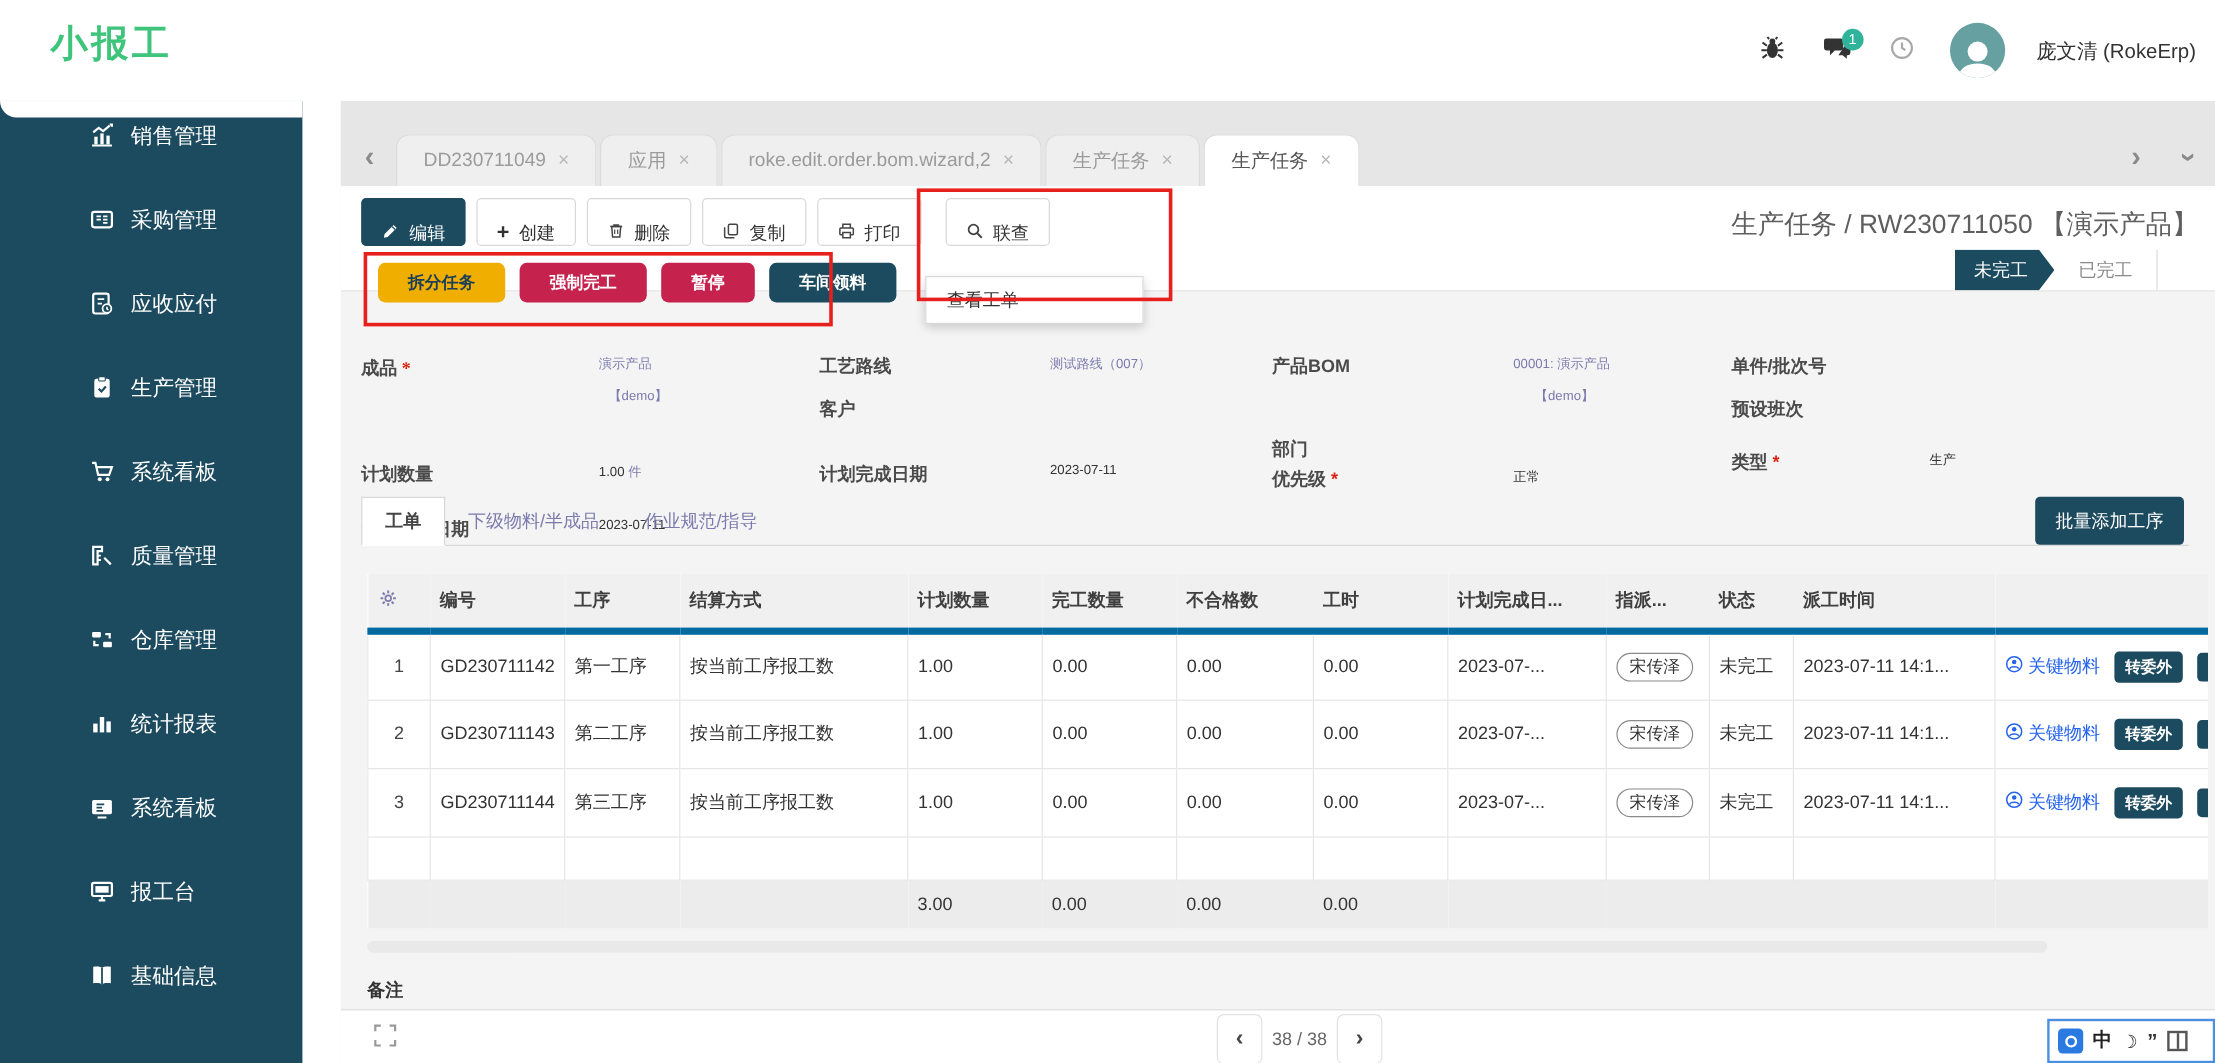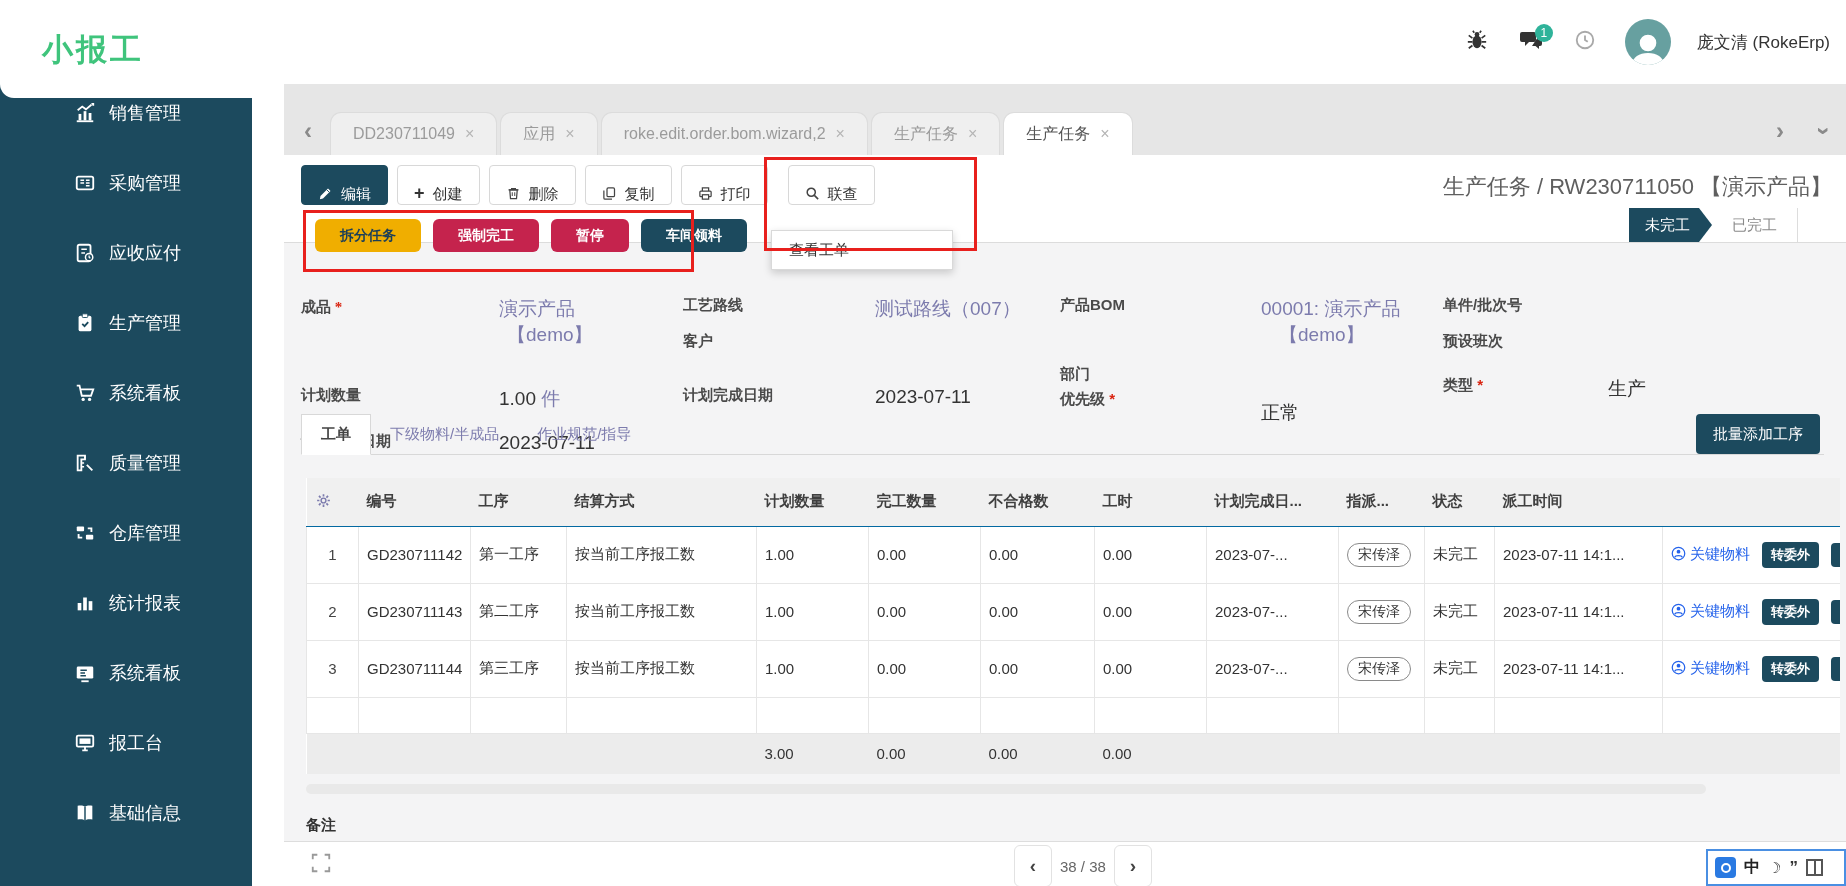--- a/index.html
+++ b/index.html
@@ -2,21 +2,21 @@
 <html><head>
 <meta charset="utf-8">
 <style>
   * { margin:0; padding:0; box-sizing:border-box; }
   html,body { width:1846px; height:886px; overflow:hidden; }
   body { font-family:"Liberation Sans","DejaVu Sans",sans-serif; background:#fff; }
   .app { position:relative; width:1846px; height:886px; overflow:hidden; background:#fff; }
 
   
   .header { position:absolute; left:0; top:0; width:1846px; height:84px; background:#fff; z-index:30; }
-  .logo { position:absolute; left:42px; top:29px; font-size:31px; font-weight:800; color:#3fc47c; letter-spacing:3px; }
+  .logo { position:absolute; left:42px; top:16px; font-size:31px; font-weight:800; color:#3fc47c; letter-spacing:3px; }
   .header-right { position:absolute; right:16px; top:0; height:84px; display:flex; align-items:center; gap:26px; }
   .hicon { position:relative; display:flex; align-items:center; justify-content:center; width:28px; height:28px; cursor:pointer; }
   .hbadge { position:absolute; top:-4px; right:-8px; min-width:18px; height:18px; border-radius:9px; background:#2fb39a; color:#fff; font-size:12px; display:flex; align-items:center; justify-content:center; }
   .avatar { width:46px; height:46px; border-radius:50%; background:#67a0a0; display:flex; align-items:flex-end; justify-content:center; overflow:hidden; }
   .user-name { font-size:17px; color:#333; }
 
   
   .sidebar { position:absolute; left:0; top:84px; width:252px; bottom:0; background:#1c4a5e; z-index:20; overflow:hidden; }
   .corner-cap { position:absolute; left:0; top:0; width:284px; height:14px; background:#fff; border-radius:0 0 0 18px; z-index:2; }
   .side-menu { margin-top:-6px; }
@@ -53,35 +53,35 @@
 
   .dropdown-menu { position:absolute; left:487px; top:146px; width:182px; height:40px; background:#fff; border:1px solid #d9d9d9; box-shadow:0 3px 8px rgba(0,0,0,.18); z-index:40; display:flex; align-items:center; padding-left:17px; font-size:15px; color:#333; cursor:pointer; }
 
   .statusbar { position:absolute; right:48px; top:124px; height:34px; display:flex; z-index:12; }
   .state-active { background:#1c4a5e; color:#fff; font-size:15px; display:flex; align-items:center; padding:0 22px 0 16px; clip-path:polygon(0 0, calc(100% - 13px) 0, 100% 50%, calc(100% - 13px) 100%, 0 100%); }
   .state-idle { color:#8a8a8a; font-size:15px; display:flex; align-items:center; justify-content:center; width:86px; border-right:1px solid #ddd; cursor:pointer; }
 
   
   .sheet { position:absolute; left:0; top:159px; right:0; bottom:45px; background:#f4f4f5; }
   .flabel { position:absolute; font-size:15px; font-weight:700; color:#4a4a4a; white-space:nowrap; }
-  .fvalue { position:absolute; font-size:19px; color:#333; white-space:nowrap; }
+  .fvalue { position:absolute; font-size:11px; color:#333; white-space:nowrap; }
   .fvalue.link { color:#7c7bad; cursor:pointer; }
   .req { color:#d9230f; font-weight:700; }
 
   
   .nb-line { position:absolute; left:17px; right:22px; top:211px; border-bottom:1px solid #d8d8d8; }
   .nb-tabs { position:absolute; left:17px; top:171px; display:flex; align-items:flex-end; z-index:5; }
   .nb-tab { height:41px; display:flex; align-items:center; padding:0 19px; font-size:15px; color:#7c7bad; cursor:pointer; }
   .nb-tab.active { background:#fff; border:1px solid #d8d8d8; border-bottom:1px solid #fff; color:#444; font-weight:700; }
   .nb-add-btn { position:absolute; right:26px; top:171px; height:40px; background:#1c4a5e; color:#fff; font-size:15px; display:flex; align-items:center; padding:0 17px; border-radius:4px; cursor:pointer; z-index:5; }
 
   
   .table-wrap { position:absolute; left:22px; top:235px; right:6px; overflow:hidden; }
   table.tbl { width:1656px; table-layout:fixed; border-collapse:collapse; background:#fff; font-size:15px; color:#333; }
-  .tbl th { background:#f0f0f0; height:48px; text-align:left; padding:0 8px; font-weight:700; color:#3f3f3f; border-bottom:1px solid #0369a1; white-space:nowrap; overflow:hidden; }
+  .tbl th { background:#f0f0f0; height:48px; text-align:left; padding:0 8px; font-weight:700; color:#3f3f3f; border-bottom:6px solid #0369a1; white-space:nowrap; overflow:hidden; }
   .tbl td { border:1px solid #e6e6e6; height:57px; padding:0 8px; white-space:nowrap; overflow:hidden; background:#fff; }
   .tbl td.rownum { color:#444; text-align:center; }
   .tbl tr.empty-row td { height:36px; }
   .tbl tr.total-row td { background:#ececec; border:none; height:41px; border-top:1px solid #dcdcdc; }
   .pill { display:inline-block; border:1px solid #8a8a8a; border-radius:13px; padding:2px 10px; font-size:14px; color:#333; background:#fff; }
   .cell-actions { display:flex; align-items:center; gap:12px; }
   .kw-link { display:flex; align-items:center; gap:4px; color:#2563eb; font-size:15px; cursor:pointer; white-space:nowrap; }
   .dk-badge { background:#1c4a5e; color:#fff; font-size:13px; font-weight:700; border-radius:4px; padding:4px 9px; cursor:pointer; white-space:nowrap; }
   .dk-badge.sliver { width:44px; height:24px; padding:0; }
 
@@ -374,21 +374,21 @@
       <span class="fvalue link" style="left:591px; top:53px;">测试路线（007）</span>
       <span class="flabel" style="left:399px; top:89px;">客户</span>
       <span class="flabel" style="left:399px; top:143px;">计划完成日期</span>
       <span class="fvalue" style="left:591px; top:143px;">2023-07-11</span>
 
       <span class="flabel" style="left:776px; top:53px;">产品BOM</span>
       <span class="fvalue link" style="left:977px; top:53px;">00001: 演示产品</span>
       <span class="fvalue link" style="left:995px; top:79px;">【demo】</span>
       <span class="flabel" style="left:776px; top:122px;">部门</span>
       <span class="flabel" style="left:776px; top:147px;"><span>优先级</span> <span class="req">*</span></span>
-      <span class="fvalue" style="left:977px; top:147px;margin-top:10px;">正常</span>
+      <span class="fvalue" style="left:977px; top:147px;">正常</span>
 
       <span class="flabel" style="left:1159px; top:53px;">单件/批次号</span>
       <span class="flabel" style="left:1159px; top:89px;">预设班次</span>
       <span class="flabel" style="left:1159px; top:133px;"><span>类型</span> <span class="req">*</span></span>
       <span class="fvalue" style="left:1324px; top:133px;">生产</span>
 
       <div class="nb-line"></div>
       <div class="nb-tabs">
         <div class="nb-tab active">工单</div>
         <div class="nb-tab">下级物料/半成品</div>

